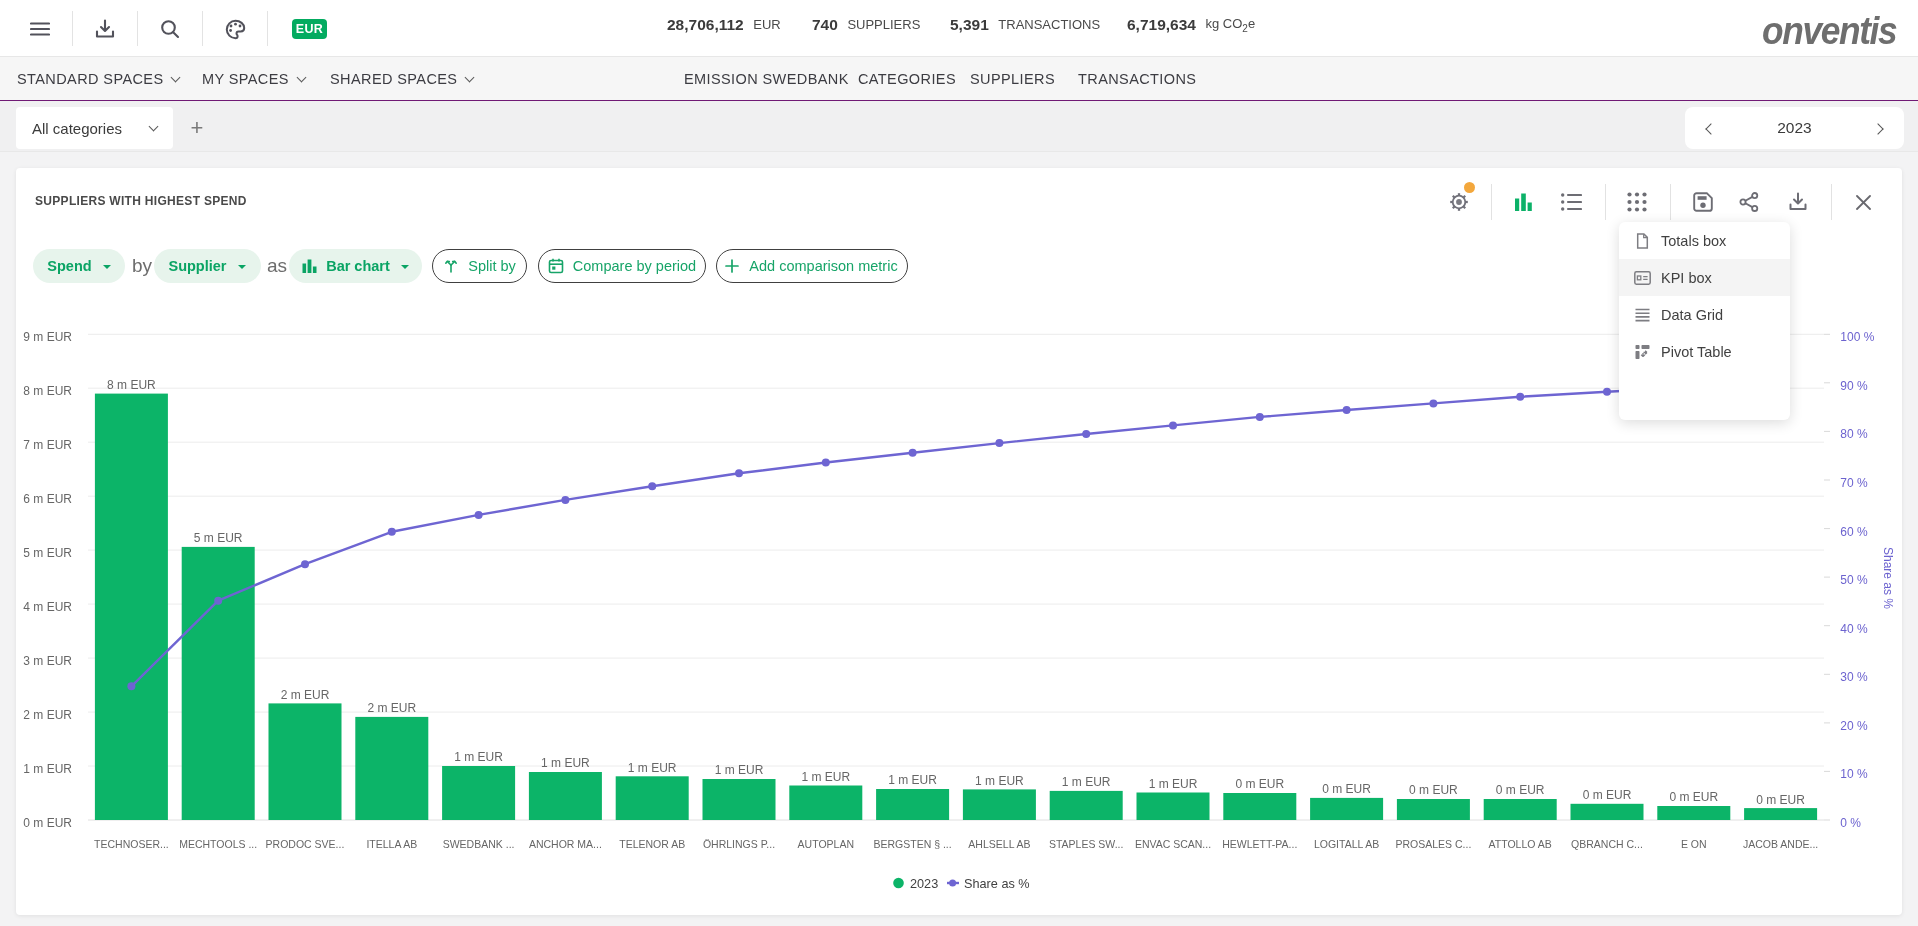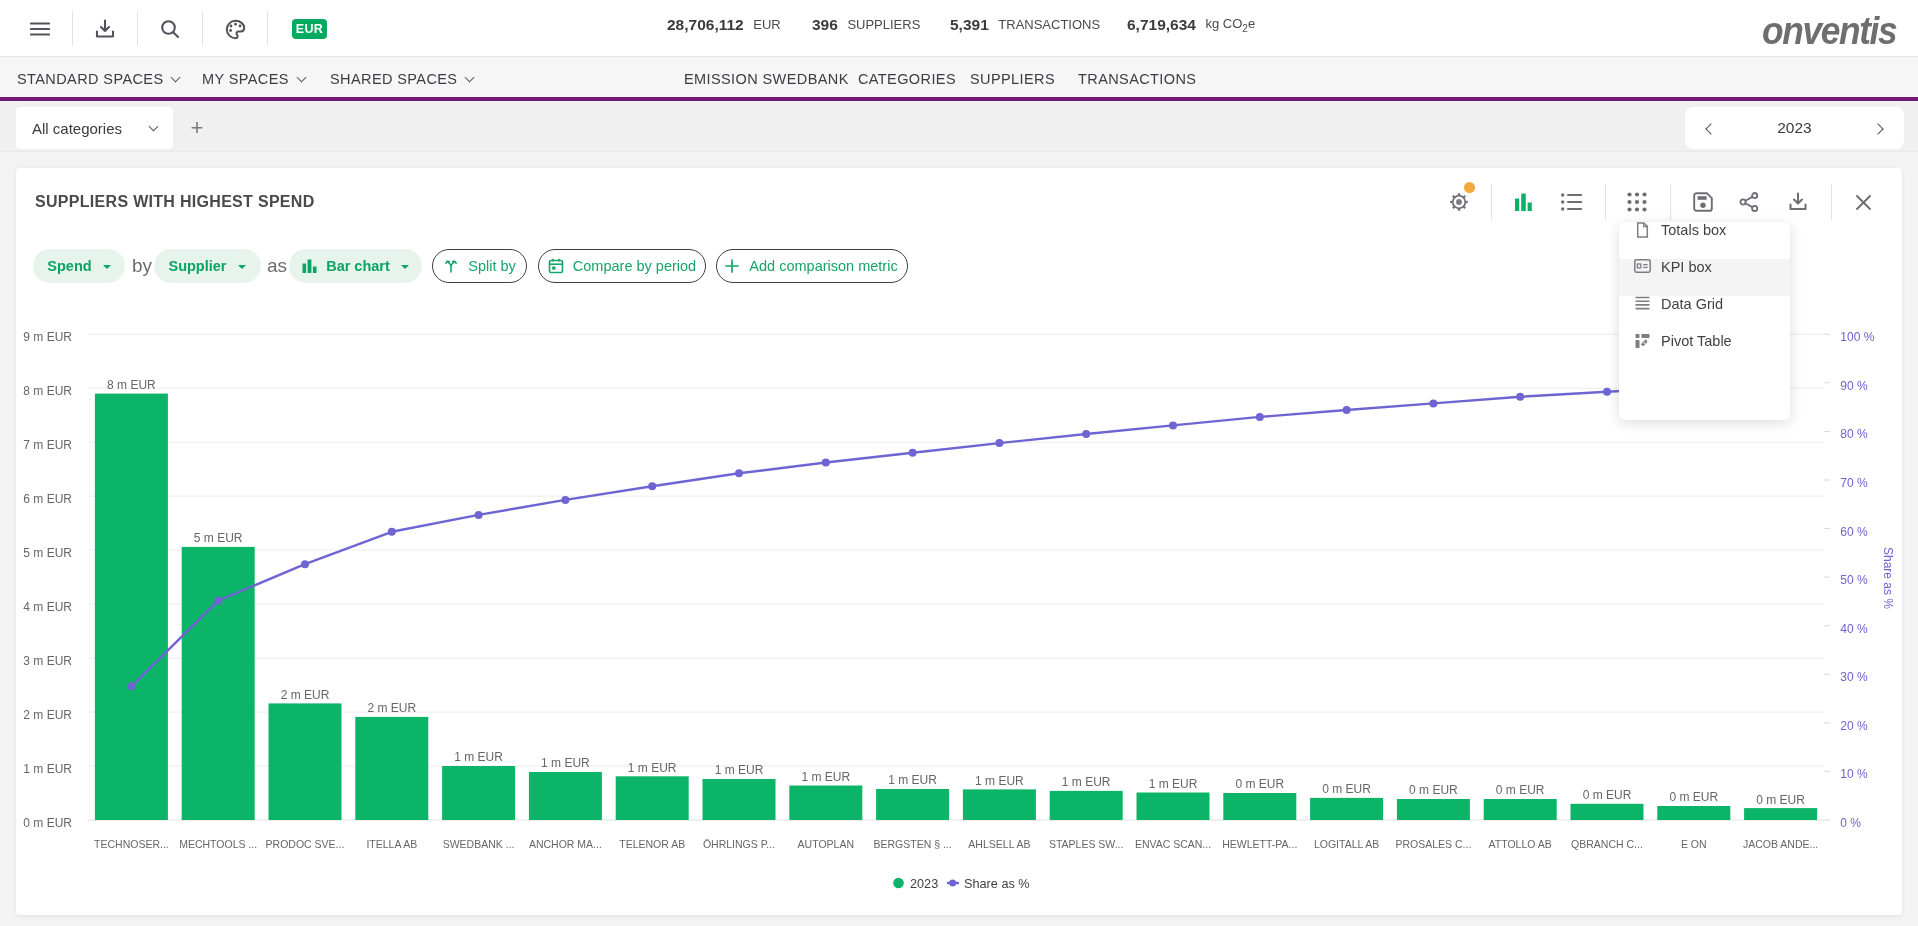--- a/index.html
+++ b/index.html
@@ -13,42 +13,42 @@
   .ticon { position:absolute; top:19px; }
   #eurbadge { position:absolute; left:292px; top:19px; width:35px; height:20px; background:#03ab60;
     border-radius:4px; color:#fff; font-size:12.5px; font-weight:bold; text-align:center; line-height:20px; letter-spacing:.3px; }
   .stat { position:absolute; top:-4px; height:57px; display:flex; align-items:center; gap:9.5px; white-space:nowrap; }
   .stat b { font-size:15.5px; color:#3b3b3b; font-weight:700; }
   .stat span { font-size:13px; color:#4a4a4a; }
   #logo { position:absolute; right:22px; top:9px; font-size:38px; line-height:44px; font-weight:bold; font-style:italic;
     color:#6e6e6e; letter-spacing:-1.5px; transform:scaleX(.93); transform-origin:100% 50%; }
   
   #nav { position:absolute; left:0; top:57px; width:1918px; height:44px; background:#f6f6f6;
-    border-bottom:4px solid #701a75; z-index:4; }
+    border-bottom:1px solid #701a75; z-index:4; }
   .nitem { position:absolute; top:0; height:44px; line-height:44px; font-size:14.5px; color:#3c3c42;
     letter-spacing:.4px; white-space:nowrap; }
   .chev { display:inline-block; width:7px; height:7px; border-right:1.6px solid #5a5a5a;
     border-bottom:1.6px solid #5a5a5a; transform:rotate(45deg); margin-left:9px; margin-bottom:3px; }
   
   #allcat { position:absolute; left:16px; top:107px; width:157px; height:42px; background:#fff;
     border-radius:4px; display:flex; align-items:center; justify-content:space-between; padding:0 16px; }
   #allcat span { font-size:15px; color:#3b3b3b; }
   #plusbtn { position:absolute; left:182px; top:107px; width:30px; height:42px; color:#7a7a7a;
     font-size:22px; font-weight:400; display:flex; align-items:center; justify-content:center; }
   #pager { position:absolute; left:1685px; top:107px; width:219px; height:42px; background:#fff;
     border-radius:8px; }
   #pager .yr { position:absolute; left:0; width:100%; text-align:center; line-height:42px; font-size:15.5px; color:#3b3b3b; }
   .chevL { position:absolute; left:22px; top:17.5px; width:8px; height:8px; border-left:1.7px solid #555;
     border-bottom:1.7px solid #555; transform:rotate(45deg); }
   .chevR { position:absolute; right:22px; top:17.5px; width:8px; height:8px; border-right:1.7px solid #555;
     border-top:1.7px solid #555; transform:rotate(45deg); }
   
   #card { position:absolute; left:16px; top:168px; width:1886px; height:747px; background:#fff;
     border-radius:4px; box-shadow:0 1px 4px rgba(0,0,0,.08); }
-  #cardtitle { position:absolute; left:35px; top:168px; height:65px; line-height:67px; font-size:16px;
+  #cardtitle { position:absolute; left:35px; top:168px; height:65px; line-height:67px; font-size:12px;
     font-weight:bold; color:#4a4a4a; letter-spacing:.3px; }
   .hdiv { position:absolute; top:184px; height:36px; width:1px; background:#e2e2e2; }
   .pill { position:absolute; top:249px; height:34px; border-radius:17px; display:flex; align-items:center;
     justify-content:center; white-space:nowrap; }
   .pfill { background:#e7f4ec; color:#0aa464; font-weight:bold; font-size:14.5px; }
   .pline { background:#fff; border:1px solid #404040; color:#17a468; font-weight:400; font-size:14.5px; }
   .tri { display:inline-block; width:0; height:0; border-left:4.2px solid transparent;
     border-right:4.2px solid transparent; border-top:4.8px solid #0aa464; margin-left:11px; margin-top:2px; }
   .conn { position:absolute; top:249px; height:34px; line-height:34px; font-size:19px; color:#6d6d6d; }
 </style>
@@ -84,21 +84,21 @@
     <circle cx="15" cy="7" r="1.4" fill="#52525b"></circle>
       <circle cx="5.6" cy="11.5" r="1.4" fill="#52525b"></circle>
   </svg>
   <div class="tdiv" style="left:267px"></div>
   <div id="eurbadge">EUR</div>
   <div class="stat" style="left:667px">
       <b>28,706,112</b>
       <span>EUR</span>
     </div>
   <div class="stat" style="left:812px">
-      <b>396</b>
+      <b>740</b>
       <span>SUPPLIERS</span>
     </div>
   <div class="stat" style="left:950px">
       <b>5,391</b>
       <span>TRANSACTIONS</span>
     </div>
   <div class="stat" style="left:1127px">
       <b>6,719,634</b>
       <span>kg CO<sub style="font-size:10px">2</sub>e</span>
     </div>
@@ -417,16 +417,16 @@
         <rect x="1" y="1" width="4" height="4" rx="0.8"></rect>
         <rect x="1" y="7" width="4" height="8" rx="0.8"></rect>
         <rect x="7" y="1" width="8" height="4" rx="0.8"></rect>
       </g>
       <path d="M9 8.5 h3.5 M12.5 8.5 l-1.8 -1.8 M12.5 8.5 l-1.8 1.8 M8.5 9 v3.5 M8.5 12.5 l-1.8 -1.8 M8.5 12.5 l1.8 -1.8" fill="none" stroke="#7d7d82" stroke-width="1.3"></path>
     </svg>
       <span>Pivot Table</span>
     </div>
 </div>
 <style>
-  .ditem { display:flex; padding-left:15px; }
+  .ditem { display:flex; align-items:center; padding-left:15px; }
   .ditem svg { width:17px; flex:0 0 17px; }
   .ditem span { font-size:14.5px; color:#414141; margin-left:10px; }
 </style>
 
 </body></html>

